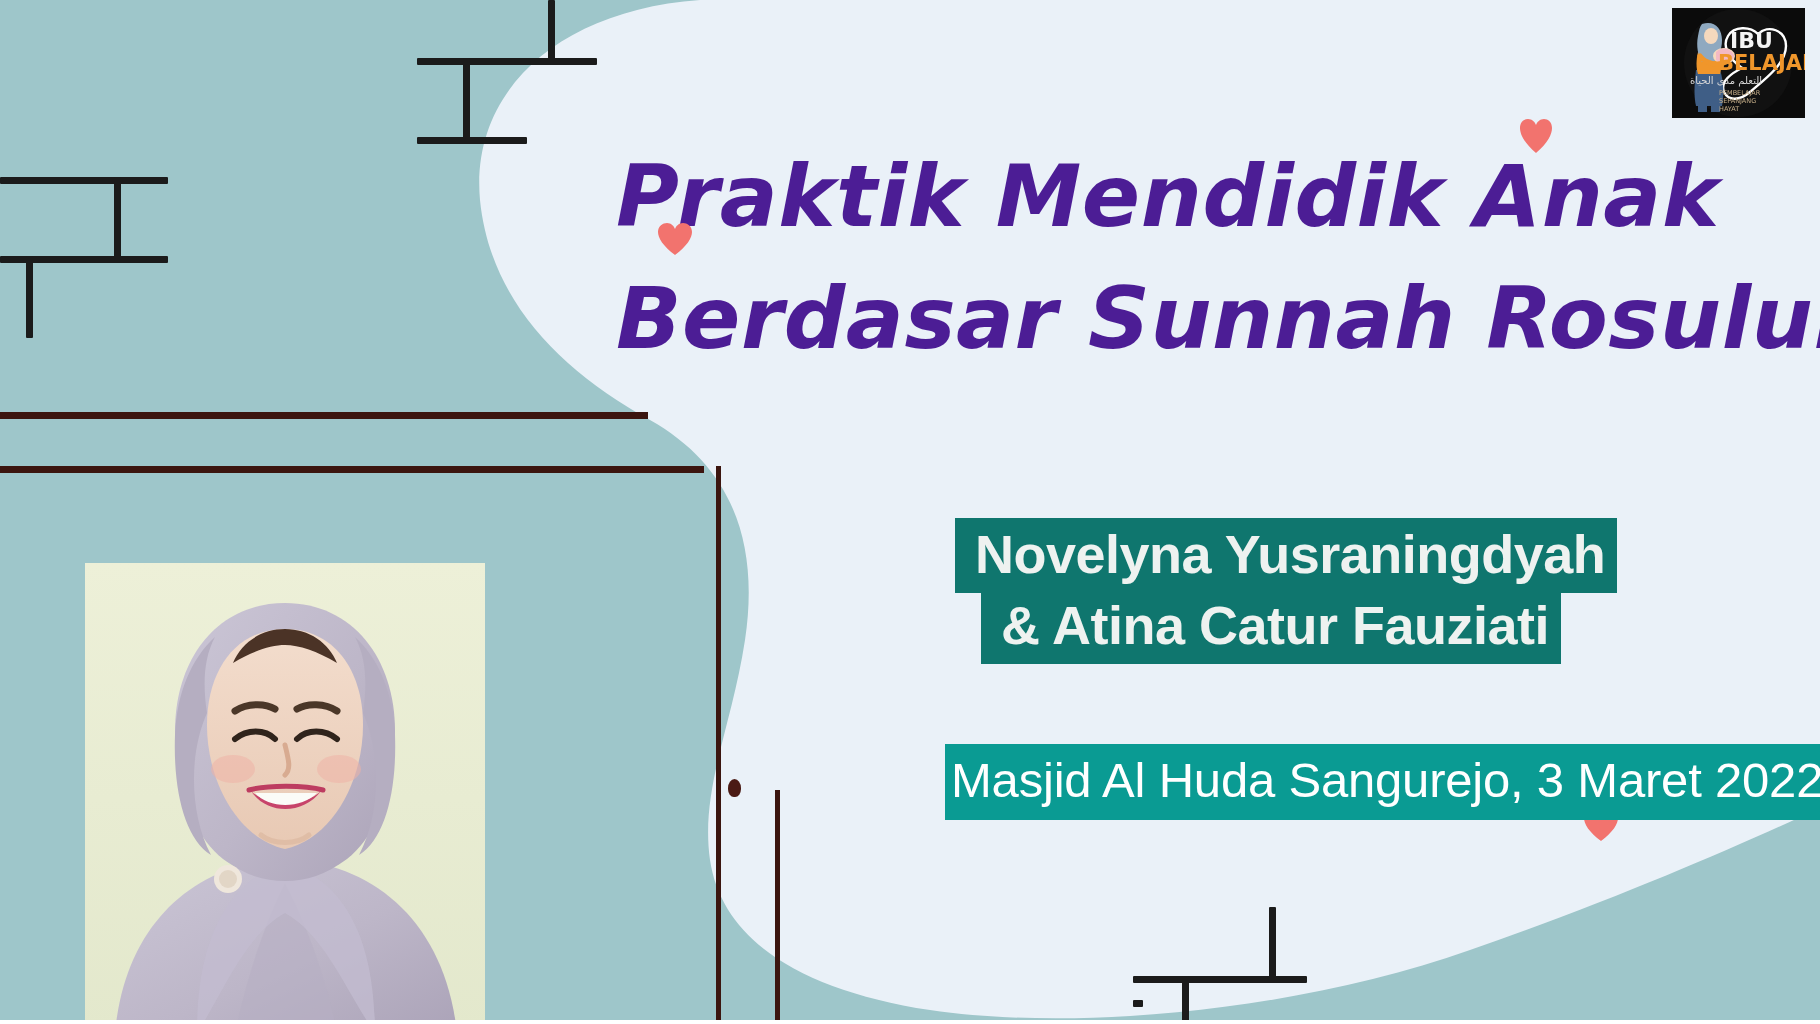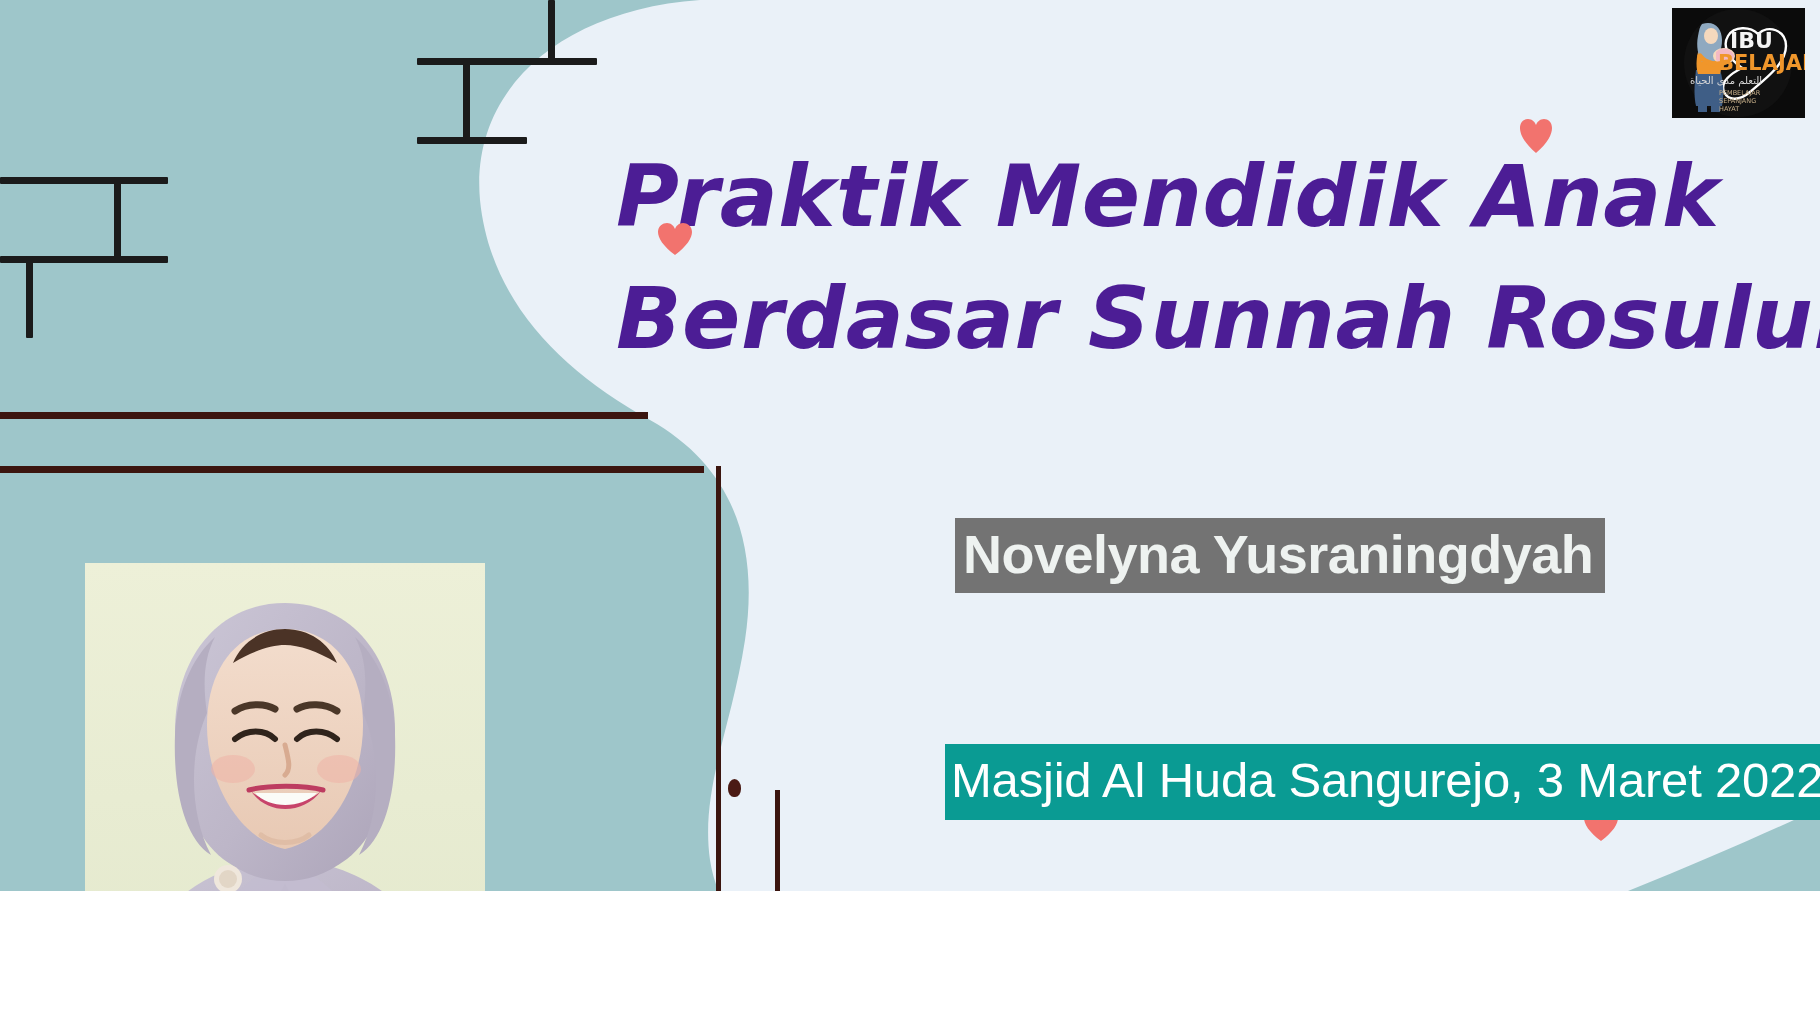--- a/index.html
+++ b/index.html
@@ -4,21 +4,21 @@
 <title>Praktik Mendidik Anak Berdasar Sunnah Rosulullah</title>
 <style>
   html, body {
     margin: 0;
     padding: 0;
     background: #ffffff;
   }
   .slide {
     position: relative;
     width: 1820px;
-    height: 891px;
+    height: 1020px;
     overflow: hidden;
     background: #9ec6ca;
     font-family: "Liberation Sans", sans-serif;
   }
 
   
   .blob-layer {
     position: absolute;
     inset: 0;
     width: 1820px;
@@ -94,27 +94,27 @@
   .heart svg { display: block; }
 
   
   .names {
     position: absolute;
     left: 955px;
     top: 518px;
   }
   .name-line {
     display: table;
-    background: #737373;
+    background: #0f766e;
     color: #eef2f0;
     font-family: "Liberation Sans", sans-serif;
     font-weight: 700;
     font-size: 54px;
     line-height: 1.20;
-    padding: 4px 12px 6px 8px;
+    padding: 4px 12px 6px 20px;
     white-space: nowrap;
     letter-spacing: -0.5px;
   }
   .name-line-2 { margin-left: 26px; margin-top: -4px; }
 
   
   .venue {
     position: absolute;
     left: 945px;
     top: 744px;
@@ -311,17 +311,18 @@
 
   <span class="heart" style="left:1583px; top:808px;">
     <svg width="36" height="34" viewBox="0 0 36 34" aria-hidden="true">
       <path d="M18,33 C6,24 1,16 1,10 C1,4 6,1 10,1 C14,1 17,4 18,7
                C19,4 22,1 26,1 C30,1 35,4 35,10 C35,16 30,24 18,33 Z" fill="#f2736e"></path>
     </svg>
   </span>
 
   <div class="names">
     <div class="name-line name-line-1">Novelyna Yusraningdyah</div>
+    <div class="name-line name-line-2">&amp; Atina Catur Fauziati</div>
   </div>
 
   <div class="venue">Masjid Al Huda Sangurejo, 3 Maret 2022</div>
 
 </div>
 
 </body></html>

